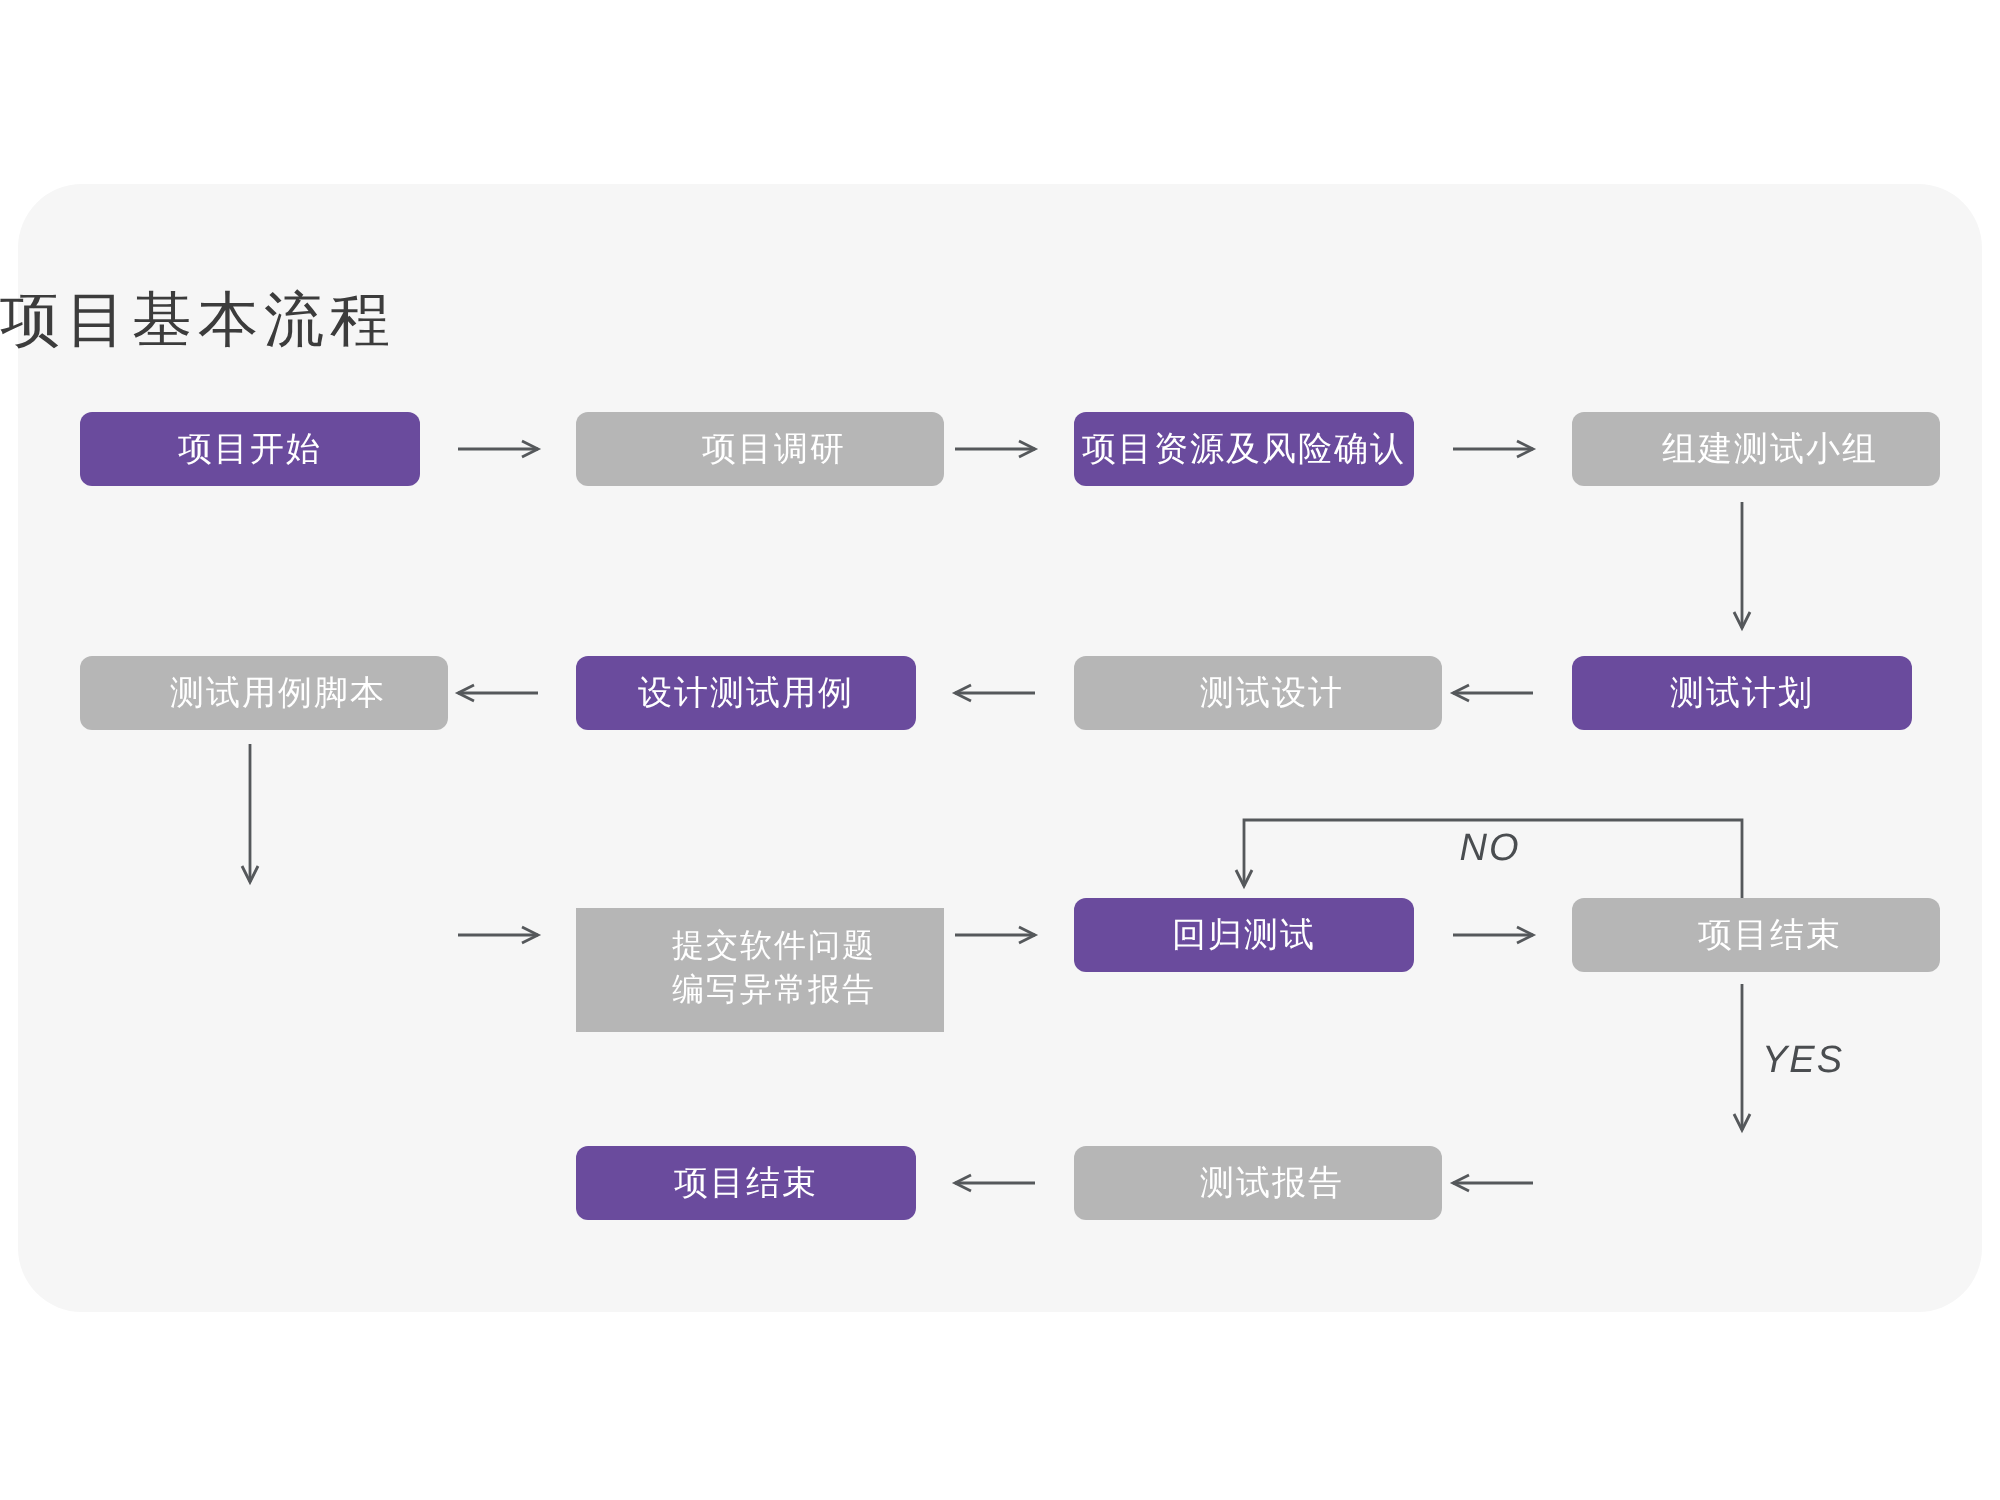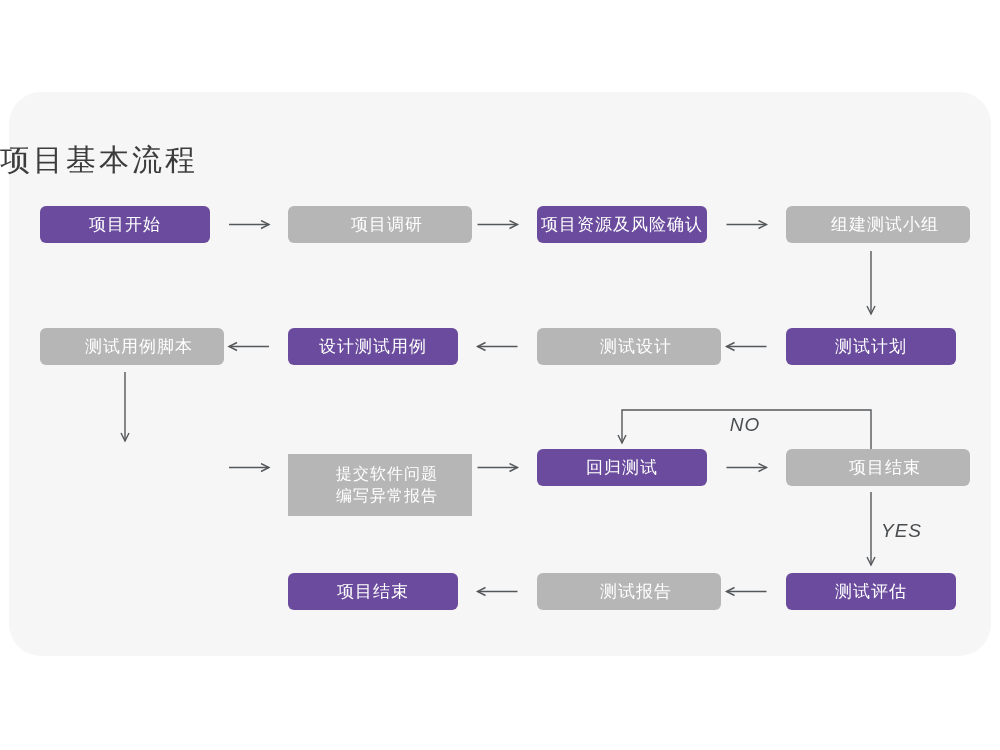--- a/index.html
+++ b/index.html
@@ -101,21 +101,20 @@
   <div class="node c4 r2 purple">测试计划</div>
   <div class="node c2 r2 purple">设计测试用例</div>
   <div class="node c3 r2 gray">测试设计</div>
   <div class="node c1 r2 gray">测试用例脚本</div>
 
   <div class="node c2 tall gray">提交软件问题
 编写异常报告</div>
   <div class="node c3 r3 purple">回归测试</div>
   <div class="node c4 r3 gray">项目结束</div>
 
-  <div class="node c4 r4 purple">测试评估</div>
   <div class="node c3 r4 gray">测试报告</div>
   <div class="node c2 r4 purple">项目结束</div>
 
   <div class="branch-label branch-no">NO</div>
   <div class="branch-label branch-yes">YES</div>
 
   <svg class="arrow-layer" width="1000" height="750" viewBox="0 0 1000 750" xmlns="http://www.w3.org/2000/svg">
     <defs>
       <marker id="ah" markerWidth="14" markerHeight="14" refX="10" refY="5" orient="auto" markerUnits="userSpaceOnUse">
         <path class="mhead" d="M2,1 L10,5 L2,9"></path>

